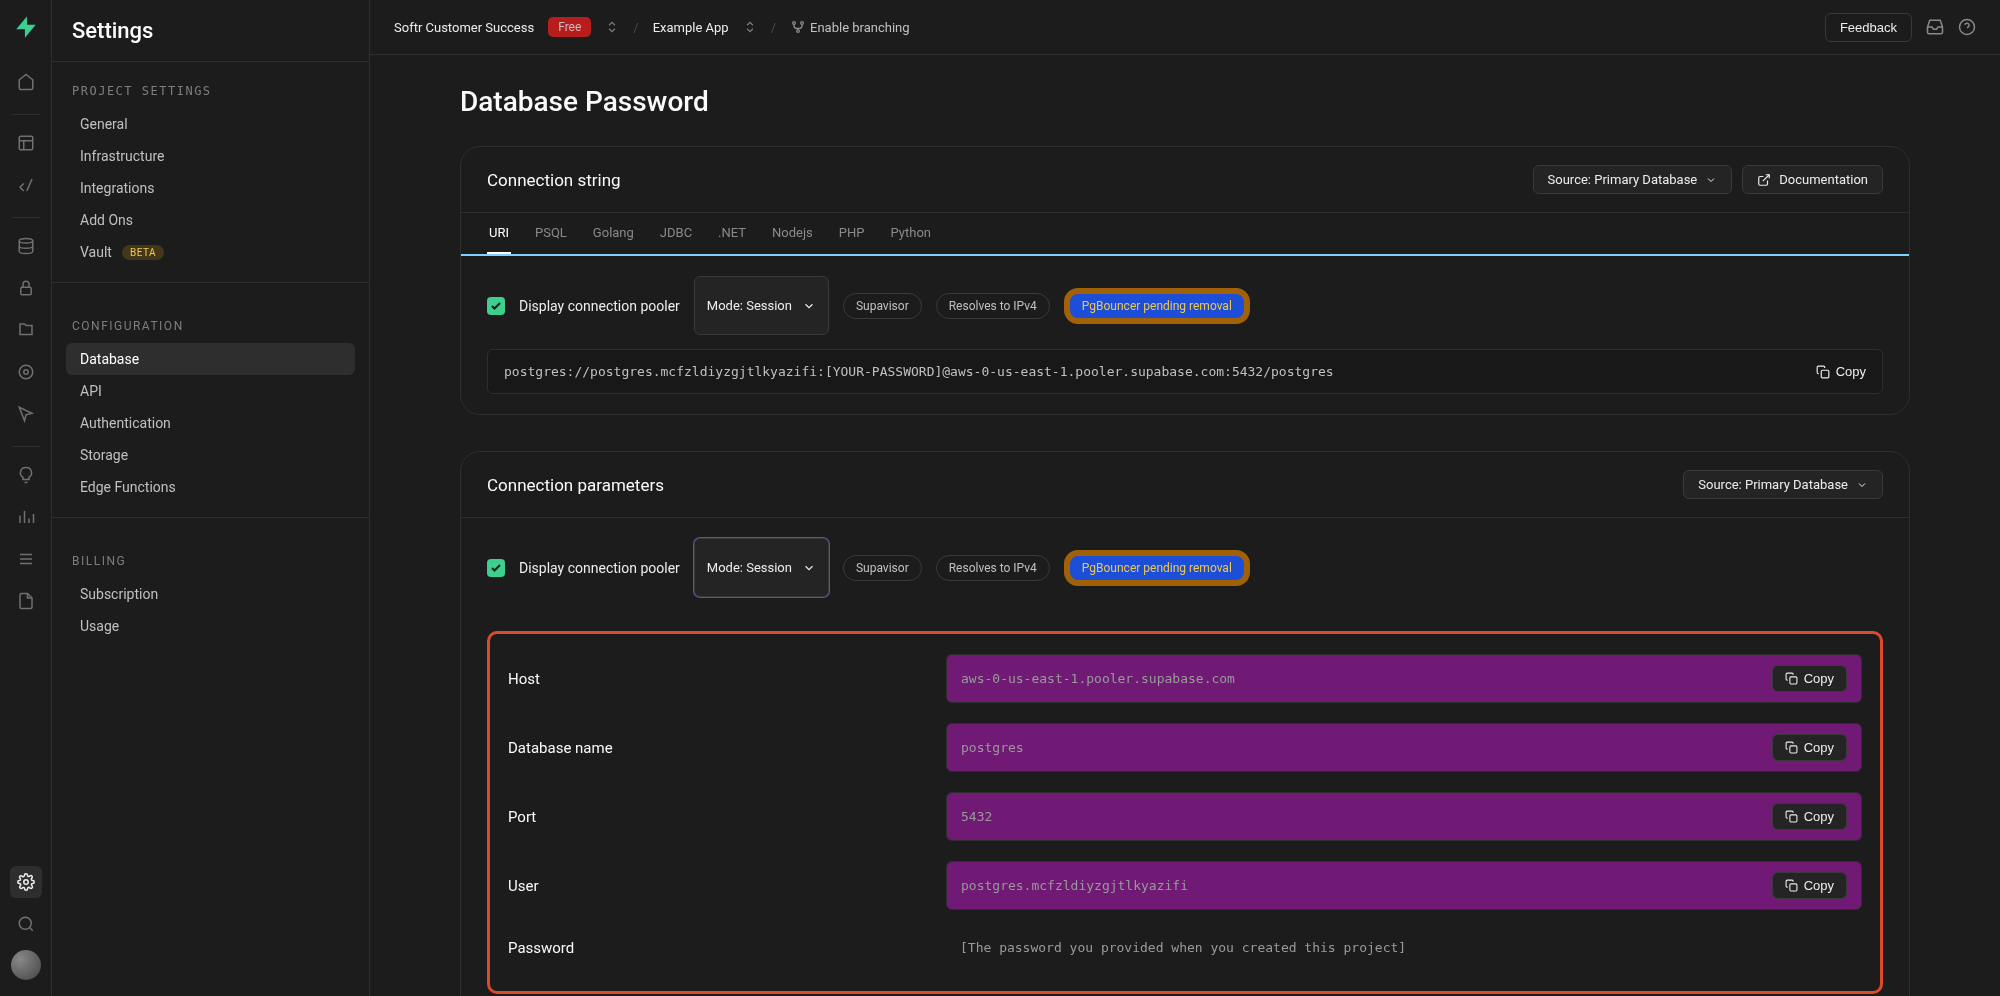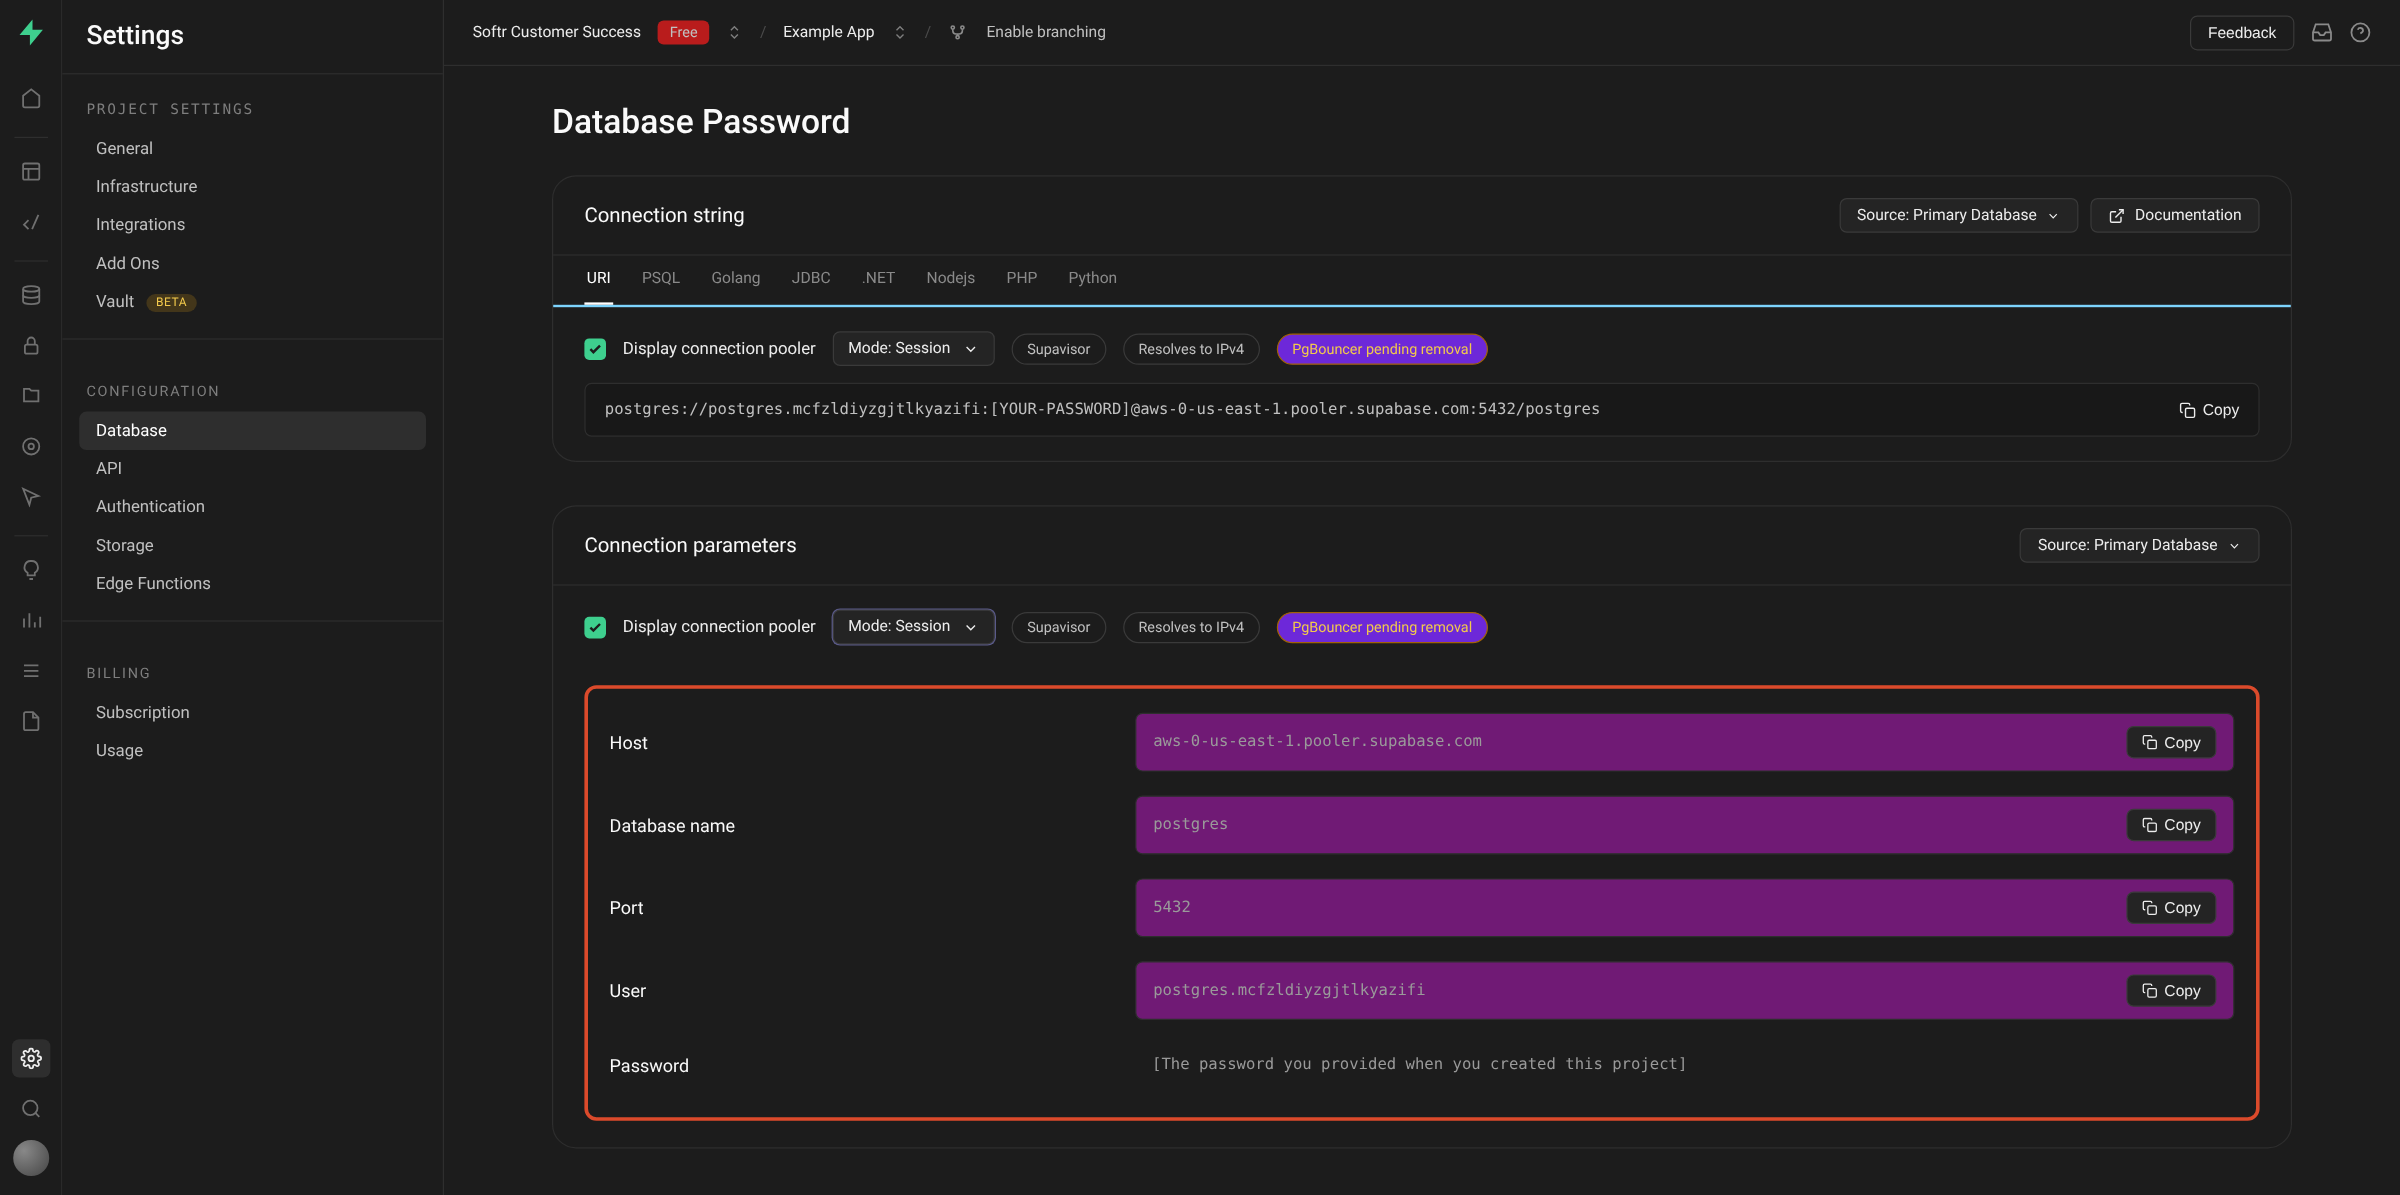--- a/index.html
+++ b/index.html
@@ -93,21 +93,21 @@
 .crumb-sep { color: #4a4a4a; }
 .tag-free {
   background: #b91c1c;
   padding: 3px 10px;
   border-radius: 5px;
   font-size: 12px;
   color: #c0c0c0;
 }
 .updown, .expand-ic { color: #7e7e7e; }
 .branch-btn {
-  display: flex; align-items: center; gap: 16px;
+  display: flex; align-items: center; gap: 4px;
   color: #c0c0c0; font-size: 13px;
 }
 .top-spacer { flex: 1; }
 .feedback-btn {
   border: 1px solid #3a3a3a;
   padding: 6px 14px;
   border-radius: 6px;
   color: #ededed;
   font-size: 13px;
   background: transparent;
@@ -165,37 +165,37 @@
   background: #3ecf8e;
   border-radius: 4px;
   display: flex; align-items: center; justify-content: center;
   cursor: pointer;
   flex-shrink: 0;
 }
 .pooler-label { color: #ededed; font-size: 14px; }
 .mode-select {
   display: flex; align-items: center; gap: 10px;
   border: 1px solid #3a3a3a;
-  padding: 6px 12px;
+  padding: 21px 12px;
   border-radius: 6px;
   font-size: 13px;
   background: #242424;
   cursor: pointer;
 }
 .mode-select.hl { box-shadow: 0 0 0 1px #5a5a8a; }
 .chip {
   border: 1px solid #3a3a3a;
   padding: 5px 12px;
   border-radius: 14px;
   font-size: 12px;
   color: #c0c0c0;
 }
 .chip-warn {
-  border: 1px solid #a16207;
-  background: #6d28d9;
+  border: 6px solid #a16207;
+  background: #1d4ed8;
   color: #f2c94c;
   padding: 5px 12px;
   border-radius: 14px;
   font-size: 12px;
 }
 .conn-string-box {
   border: 1px solid #2e2e2e;
   background: #181818;
   border-radius: 6px;
   padding: 14px 16px;

